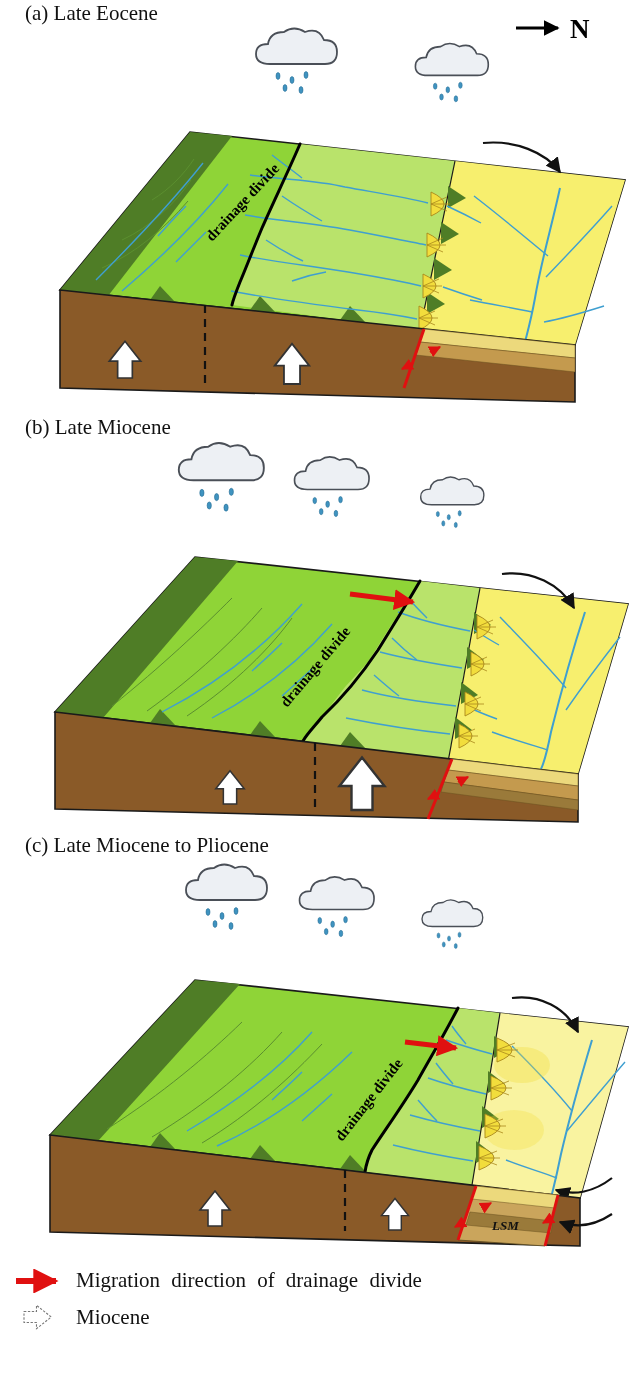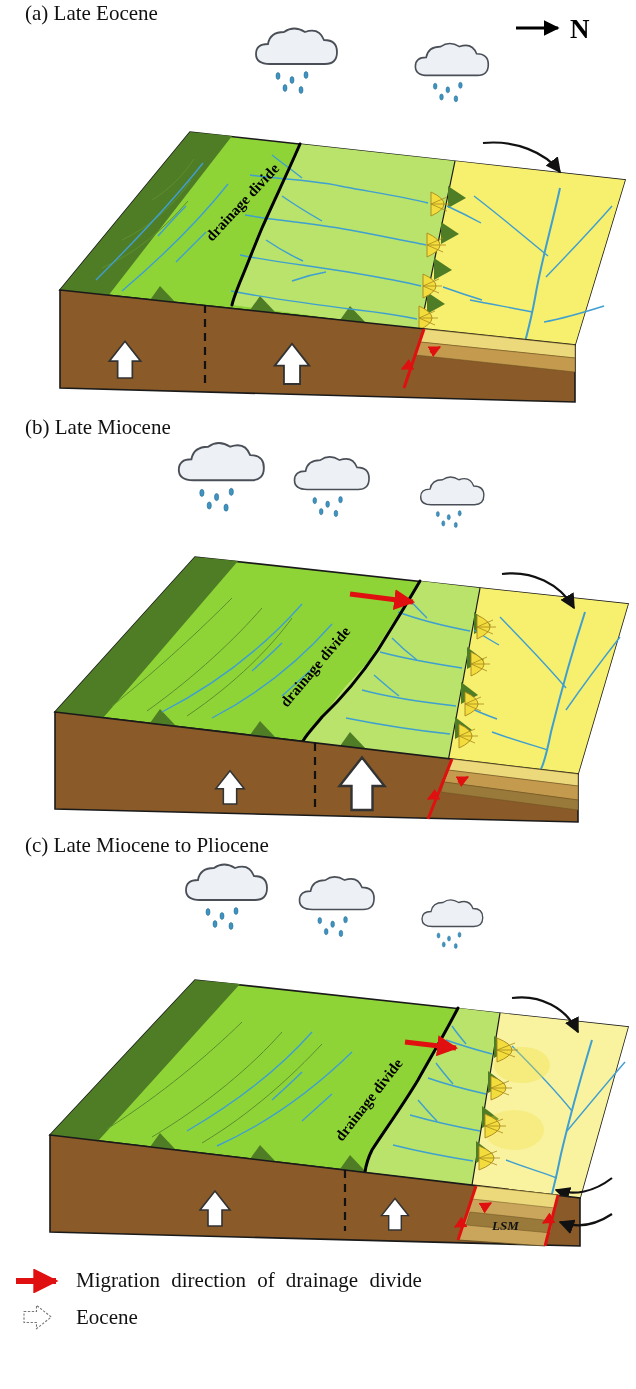--- a/index.html
+++ b/index.html
@@ -294,17 +294,17 @@
     <div class="legend-row">
       <svg width="58" height="24" viewBox="0 0 58 24">
         <line x1="2" y1="12" x2="42" y2="12" stroke="#e01010" stroke-width="6" marker-end="url(#mkRedBig)"></line>
       </svg>
       <span>Migration direction of drainage divide</span>
     </div>
     <div class="legend-row">
       <svg width="58" height="30" viewBox="0 0 58 30">
         <use href="#upliftArrow" transform="translate(10,15) rotate(90) scale(0.78)" fill="#ffffff" stroke="#777" stroke-width="1.4" stroke-dasharray="3 2"></use>
       </svg>
-      <span>Eocene</span>
+      <span>Miocene</span>
     </div>
   </section>
 
 </div>
 
 </body></html>

